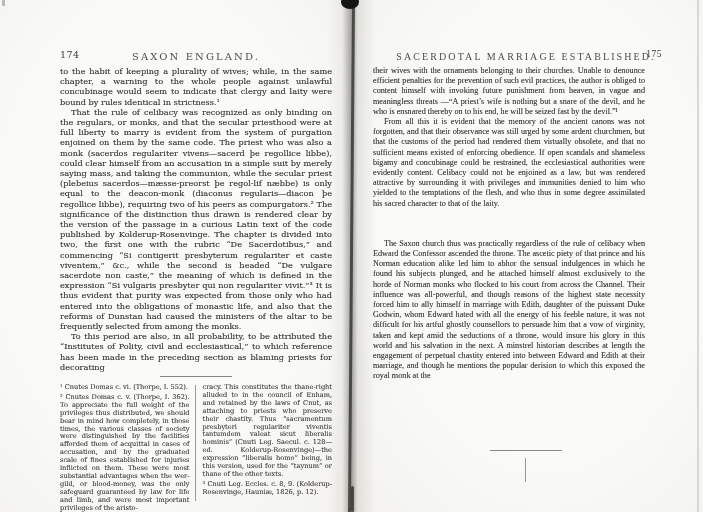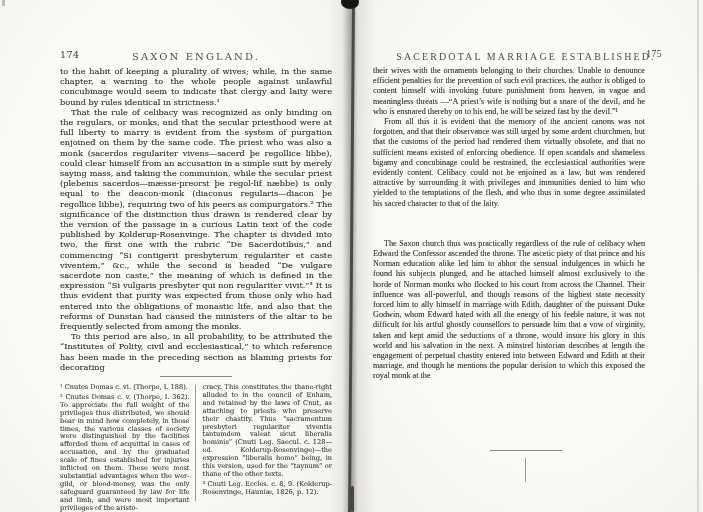--- a/index.html
+++ b/index.html
@@ -75,21 +75,21 @@
       <p>to the habit of keeping a plurality of wives; while, in the same chapter, a warning to the whole people against unlawful concubinage would seem to indicate that clergy and laity were bound by rules identical in strictness.¹</p>
       <p class="indent">That the rule of celibacy was recognized as only binding on the regulars, or monks, and that the secular priesthood were at full liberty to marry is evident from the system of purgation enjoined on them by the same code.  The priest who was also a monk (sacerdos regulariter vivens—sacerd þe regollice libbe), could clear himself from an accusation in a simple suit by merely saying mass, and taking the communion, while the secular priest (plebeius sacerdos—mæsse-preorst þe regol-lif næbbe) is only equal to the deacon-monk (diaconus regularis—diacon þe regollice libbe), requiring two of his peers as compurgators.²  The significance of the distinction thus drawn is rendered clear by the version of the passage in a curious Latin text of the code published by Kolderup-Rosenvinge.  The chapter is divided into two, the first one with the rubric “De Sacerdotibus,” and commencing “Si contigerit presbyterum regulariter et caste viventem,” &amp;c., while the second is headed “De vulgare sacerdote non caste,” the meaning of which is defined in the expression “Si vulgaris presbyter qui non regulariter vivit.”³  It is thus evident that purity was expected from those only who had entered into the obligations of monastic life, and also that the reforms of Dunstan had caused the ministers of the altar to be frequently selected from among the monks.</p>
       <p class="indent">To this period are also, in all probability, to be attributed the “Institutes of Polity, civil and ecclesiastical,” to which reference has been made in the preceding section as blaming priests for decorating</p>
     </div>
 
     <div class="fn-rule"></div>
     <div class="fn-divider"></div>
 
     <div class="footnotes">
       <div class="fn-col">
-        <p>¹ Cnutes Domas c. vi. (Thorpe, I. 188).</p>
+        <p>¹ Cnutes Domas c. vi. (Thorpe, I. 552).</p>
         <p>² Cnutes Domas c. v. (Thorpe, I. 362).  To appreciate the full weight of the privileges thus distributed, we should bear in mind how completely, in those times, the various classes of society were distinguished by the facilities afforded them of acquittal in cases of accusation, and by the graduated scale of fines established for injuries inflicted on them.  These were most substantial advantages when the wer-gild, or blood-money, was the only safeguard guaranteed by law for life and limb, and were most important privileges of the aristo-</p>
       </div>
       <div class="fn-col">
         <p>cracy.  This constitutes the thane-right alluded to in the council of Enham, and retained by the laws of Cnut, as attaching to priests who preserve their chastity.  Thus “sacramentum presbyteri regulariter viventis tantumdem valeat sicut liberalis hominis” (Cnuti Leg. Saecul. c. 128—ed. Kolderup-Rosenvinge)—the expression “liberalis homo” being, in this version, used for the “taynum” or thane of the other texts.</p>
         <p>³ Cnuti Leg. Eccles. c. 8, 9. (Kolderup-Rosenvinge, Hauniæ, 1826, p. 12).</p>
       </div>
     </div>
   </div>
 
   <div class="page page-right">

